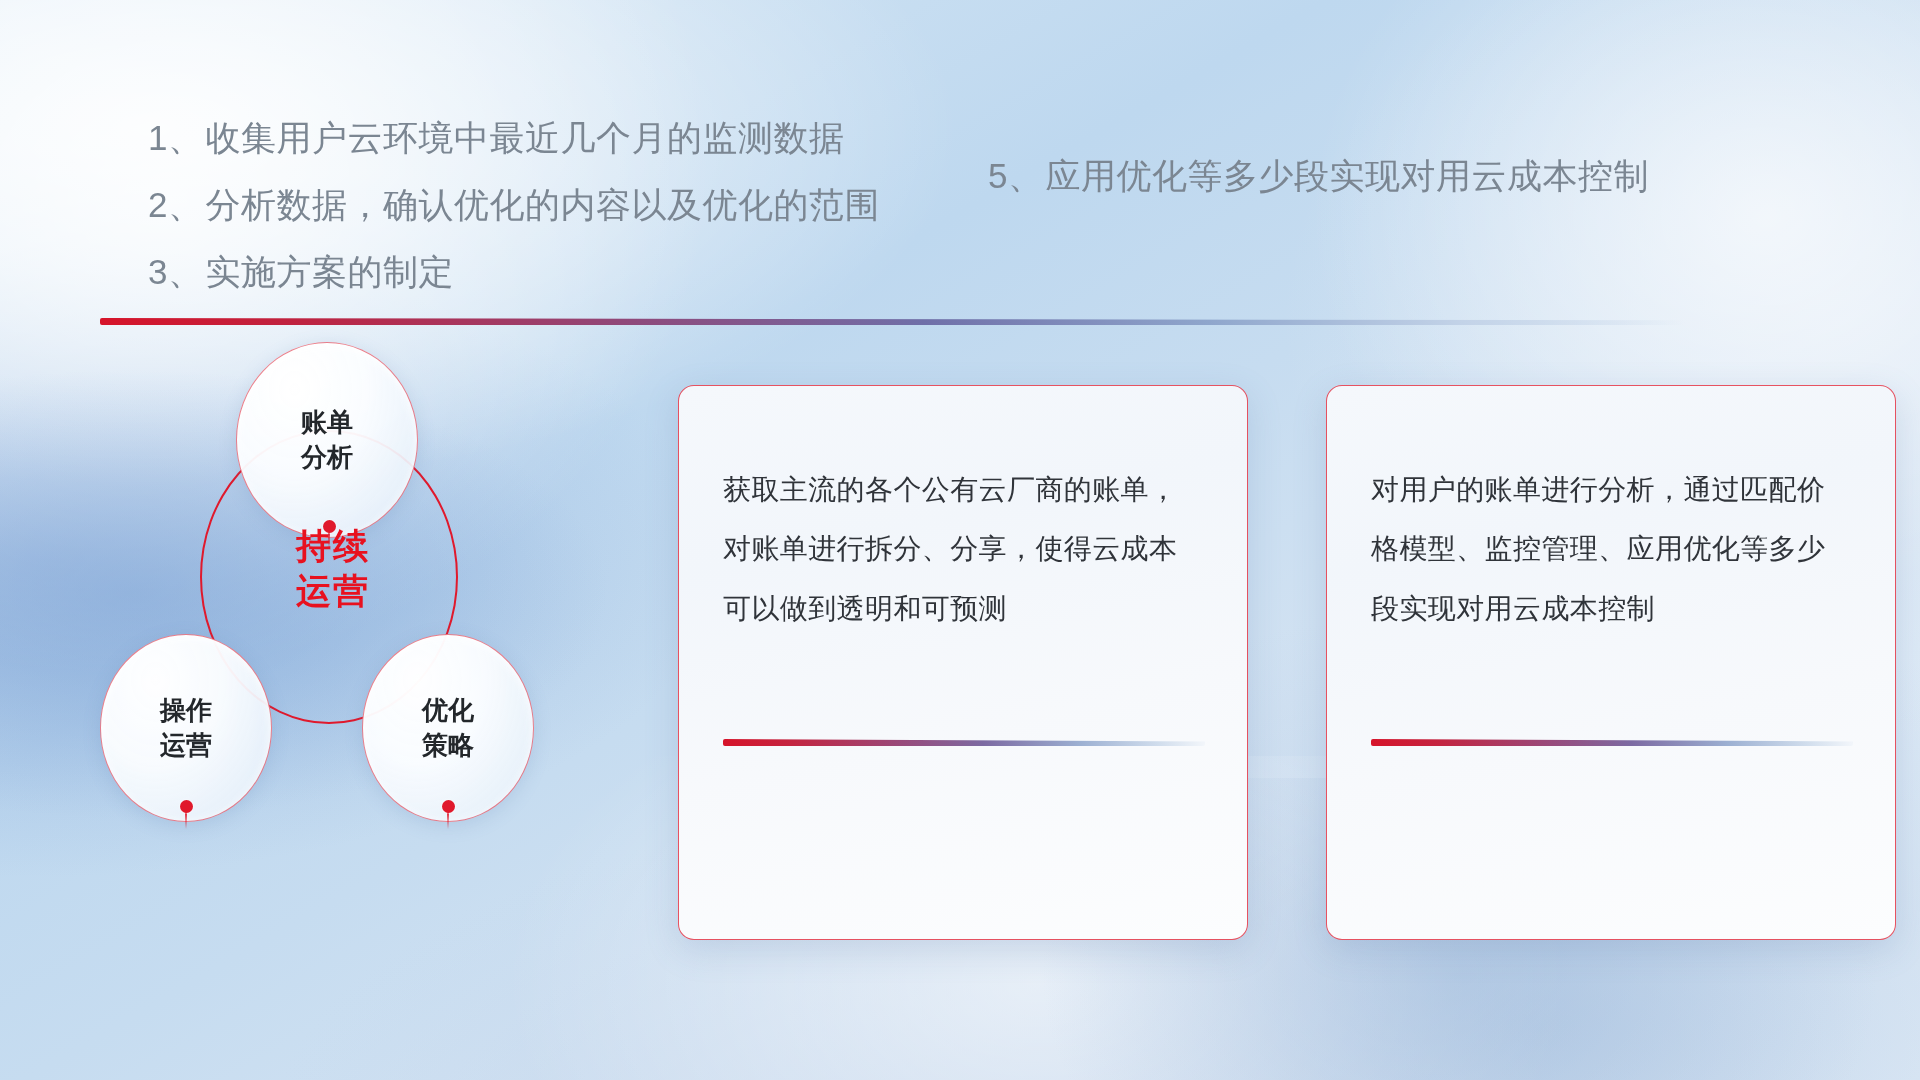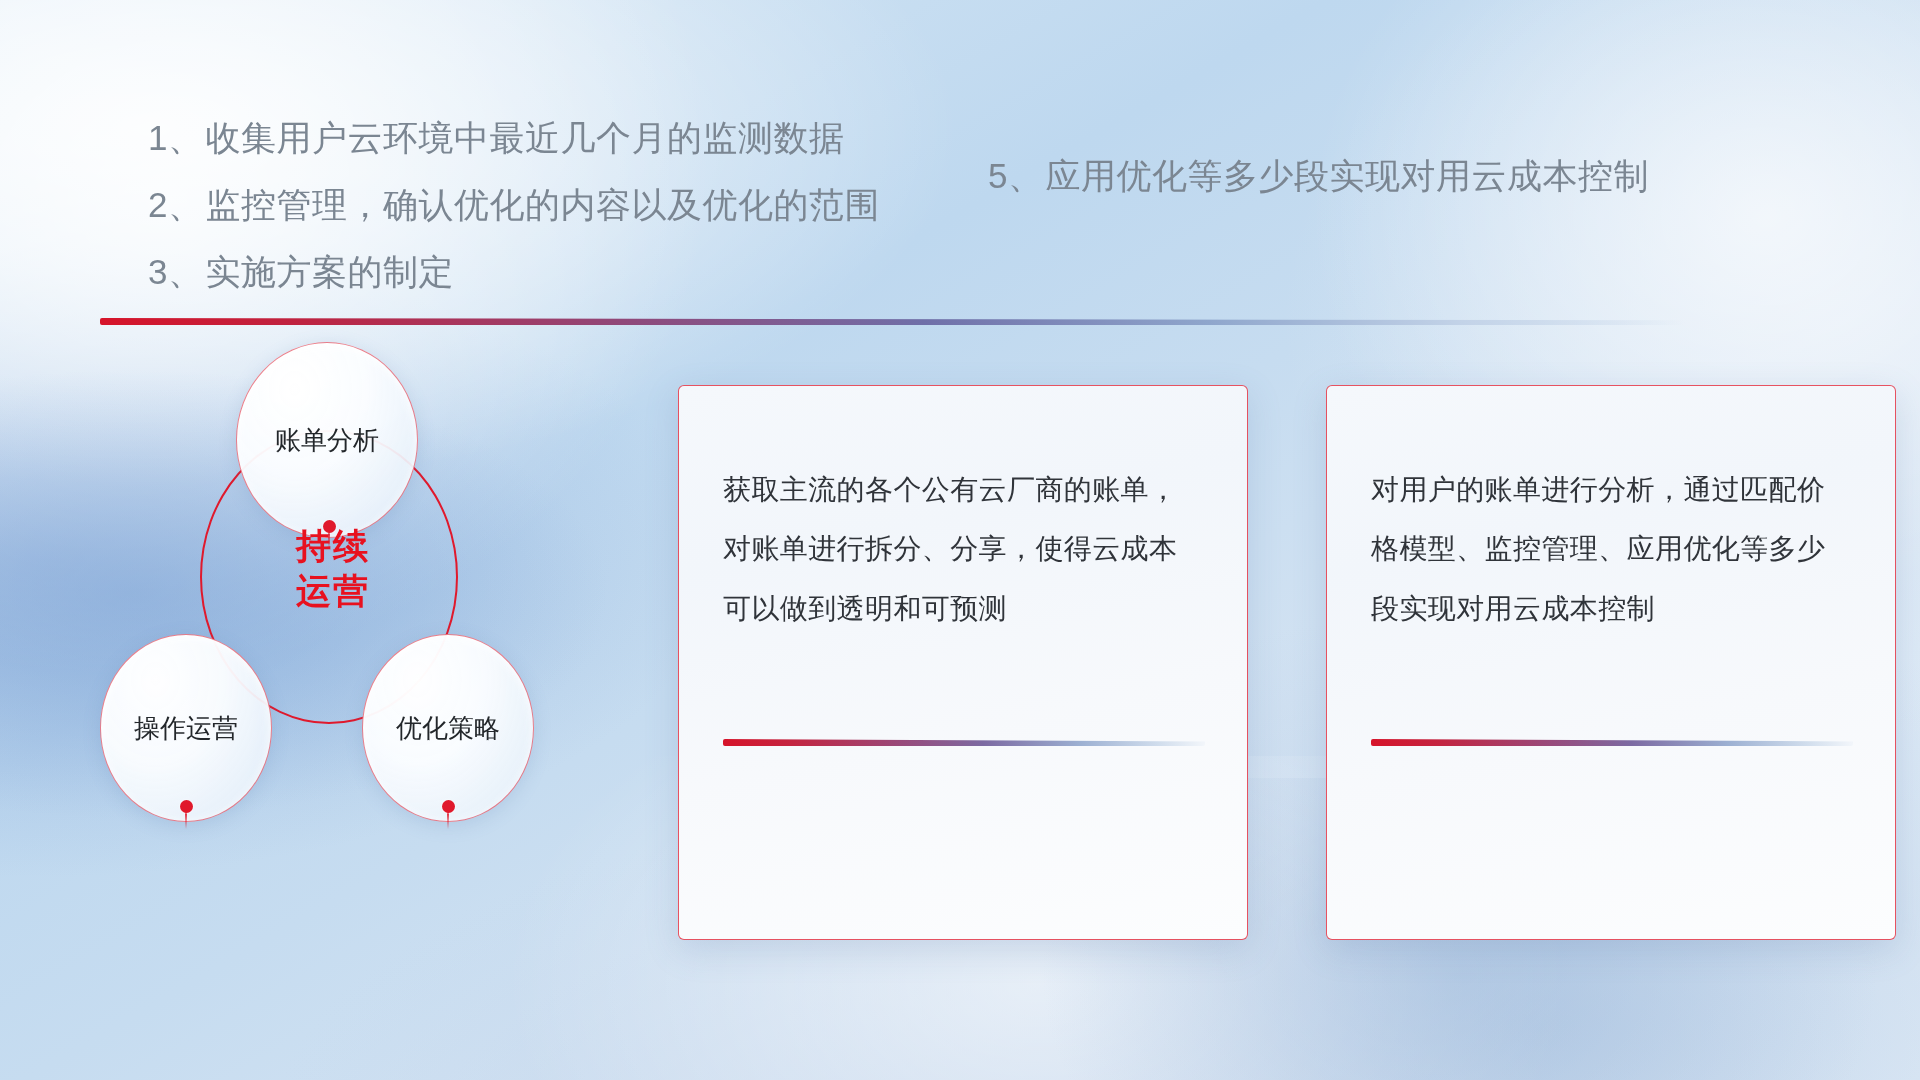--- a/index.html
+++ b/index.html
@@ -77,24 +77,24 @@
     border:2.6px solid #e0192c;
     border-radius:50%;
   }
   .bubble {
     position:absolute;
     border-radius:50%;
     border:1.6px solid rgba(224,25,44,0.55);
     background:
       radial-gradient(ellipse at 32% 24%, rgba(255,255,255,0.99) 0%, rgba(251,253,255,0.96) 42%, rgba(235,243,251,0.92) 78%, rgba(224,236,248,0.9) 100%);
     box-shadow: 0 4px 18px rgba(90,130,175,0.18), inset 0 2px 10px rgba(255,255,255,0.9);
-    display:flex; 
+    display:flex; flex-direction:column;
     align-items:center; justify-content:center;
     color:#23272b;
-    font-weight:400;
+    font-weight:700;
     font-size:26px;
     line-height:1.34;
     text-align:center;
   }
   .bubble-top   { left:146px; top:-10px;  width:182px; height:196px; }
   .bubble-left  { left:10px;  top:282px;  width:172px; height:188px;text-align:right; }
   .bubble-right { left:272px; top:282px;  width:172px; height:188px; }
 
   .center-label {
     position:absolute; left:168px; top:172px; width:150px;
@@ -122,21 +122,21 @@
   .tick-top   { left:238px; top:180px; }
   .tick-left  { left:95px;  top:460px; }
   .tick-right { left:357px; top:460px; }
 
   
   .card {
     position:absolute;
     top:385px;
     width:570px; height:555px;
     border:1.6px solid rgba(224,25,44,0.75);
-    border-radius:6px;
+    border-radius:16px;
     background: linear-gradient(168deg,#f5f8fc 0%, #f2f6fb 28%, #f7f9fc 60%, #fcfdfe 100%);
     box-shadow: 0 10px 34px rgba(84,122,168,0.20);
     padding:74px 44px 0 44px;
   }
   .card-1 { left:678px; }
   .card-2 { left:1288px;margin-left:38px; }
 
   .card-body {
     font-size:28px;
     line-height:2.12;
@@ -170,21 +170,21 @@
 <div class="bg-streak streak-c"></div>
 <div class="bg-streak streak-d"></div>
 <div class="bg-streak streak-e"></div>
 
 <div class="steps">
   <div class="col-left">
     <div class="step-item">
       <span class="step-num">1、</span><span>收集用户云环境中最近几个月的监测数据</span>
     </div>
     <div class="step-item">
-      <span class="step-num">2、</span><span>监控管理，确认优化的内容以及优化的范围</span>
+      <span class="step-num">2、</span><span>分析数据，确认优化的内容以及优化的范围</span>
     </div>
     <div class="step-item">
       <span class="step-num">3、</span><span>实施方案的制定</span>
     </div>
   </div>
 
   <div class="col-right">
     <div class="step-item">
       <span class="step-num">5、</span><span>应用优化等多少段实现对用云成本控制</span>
     </div>

